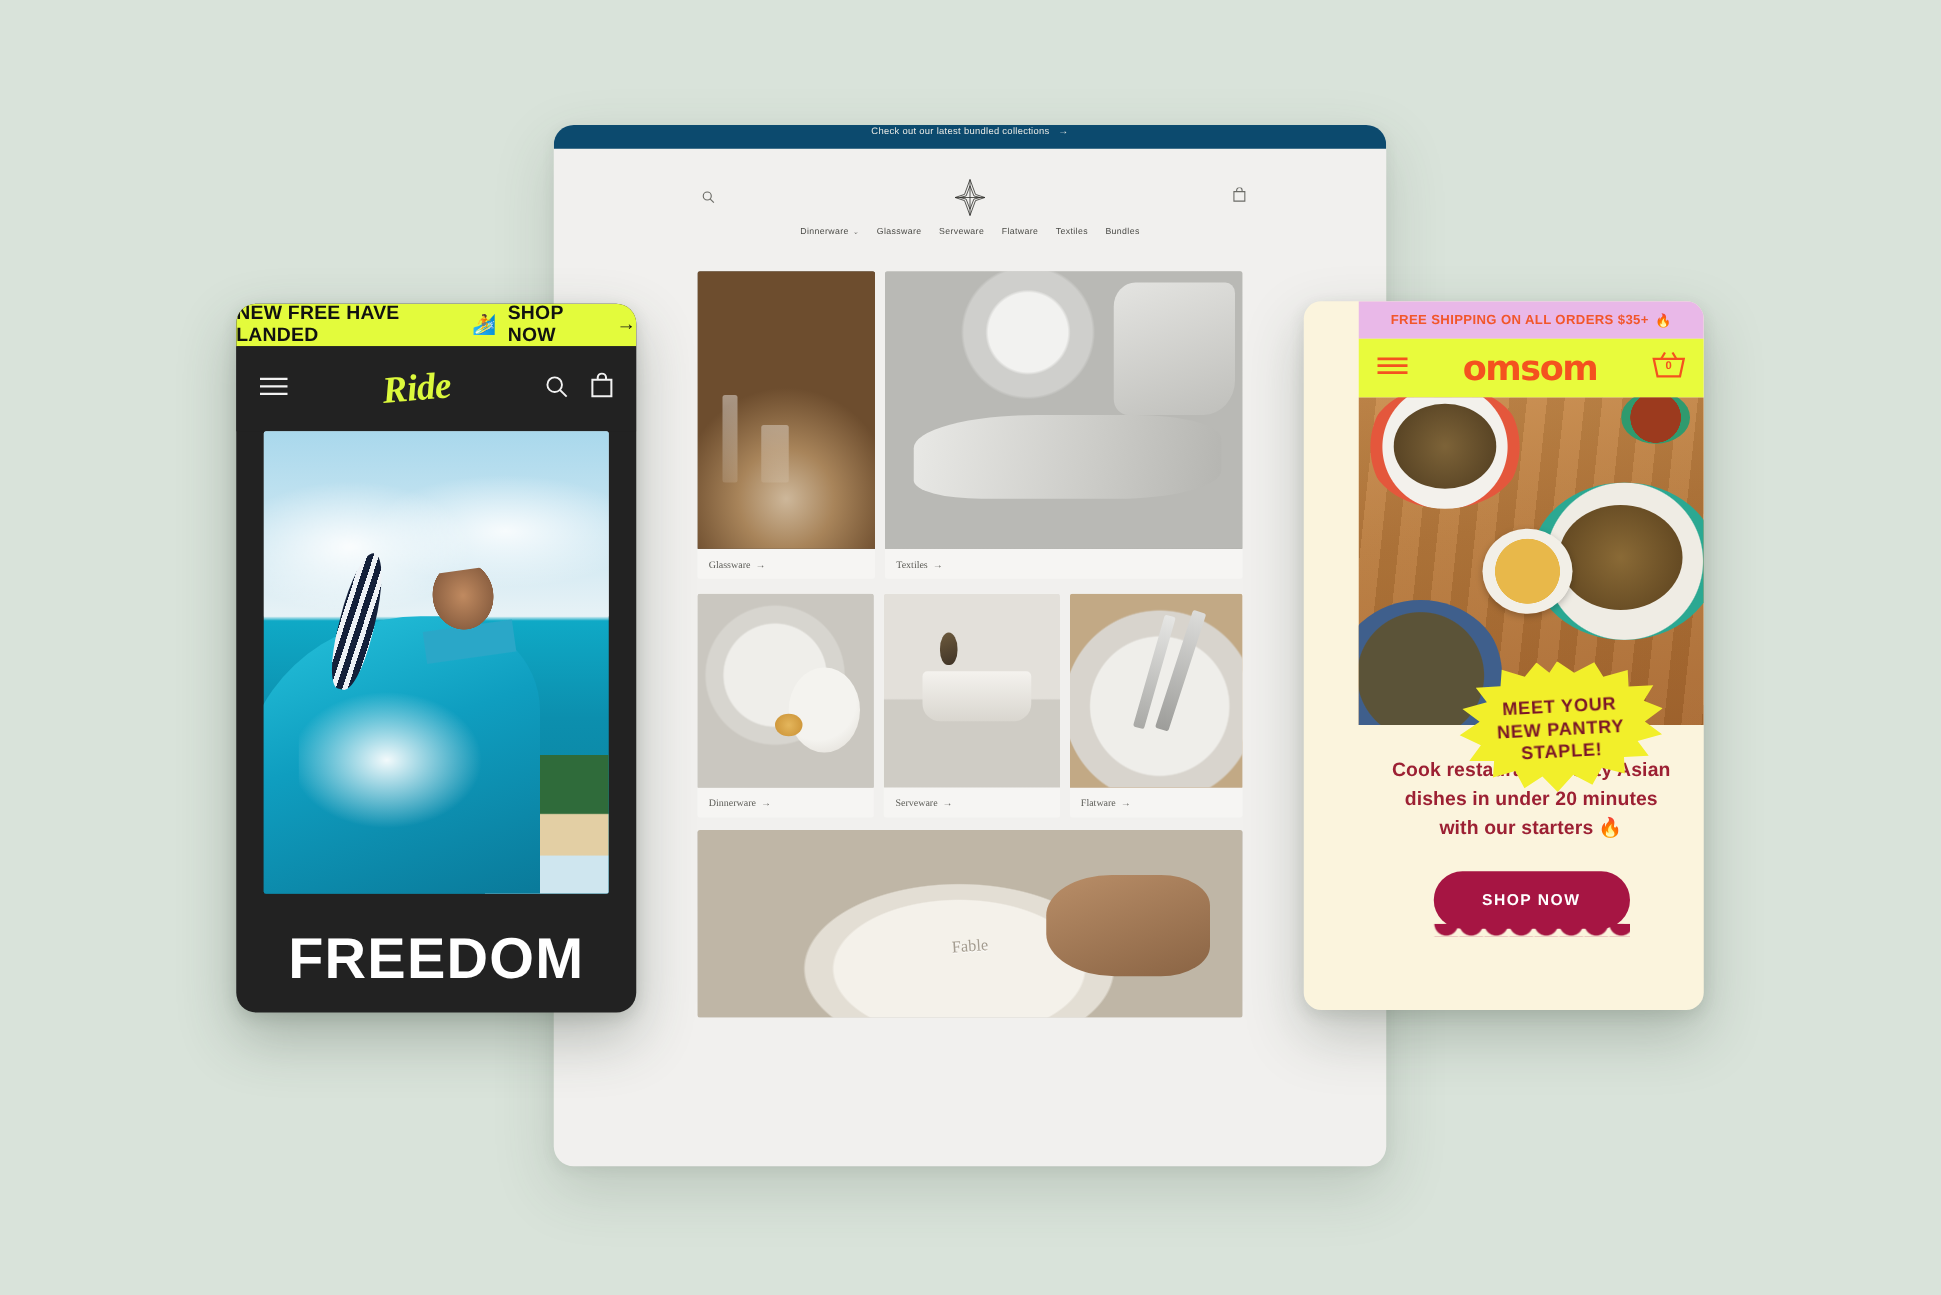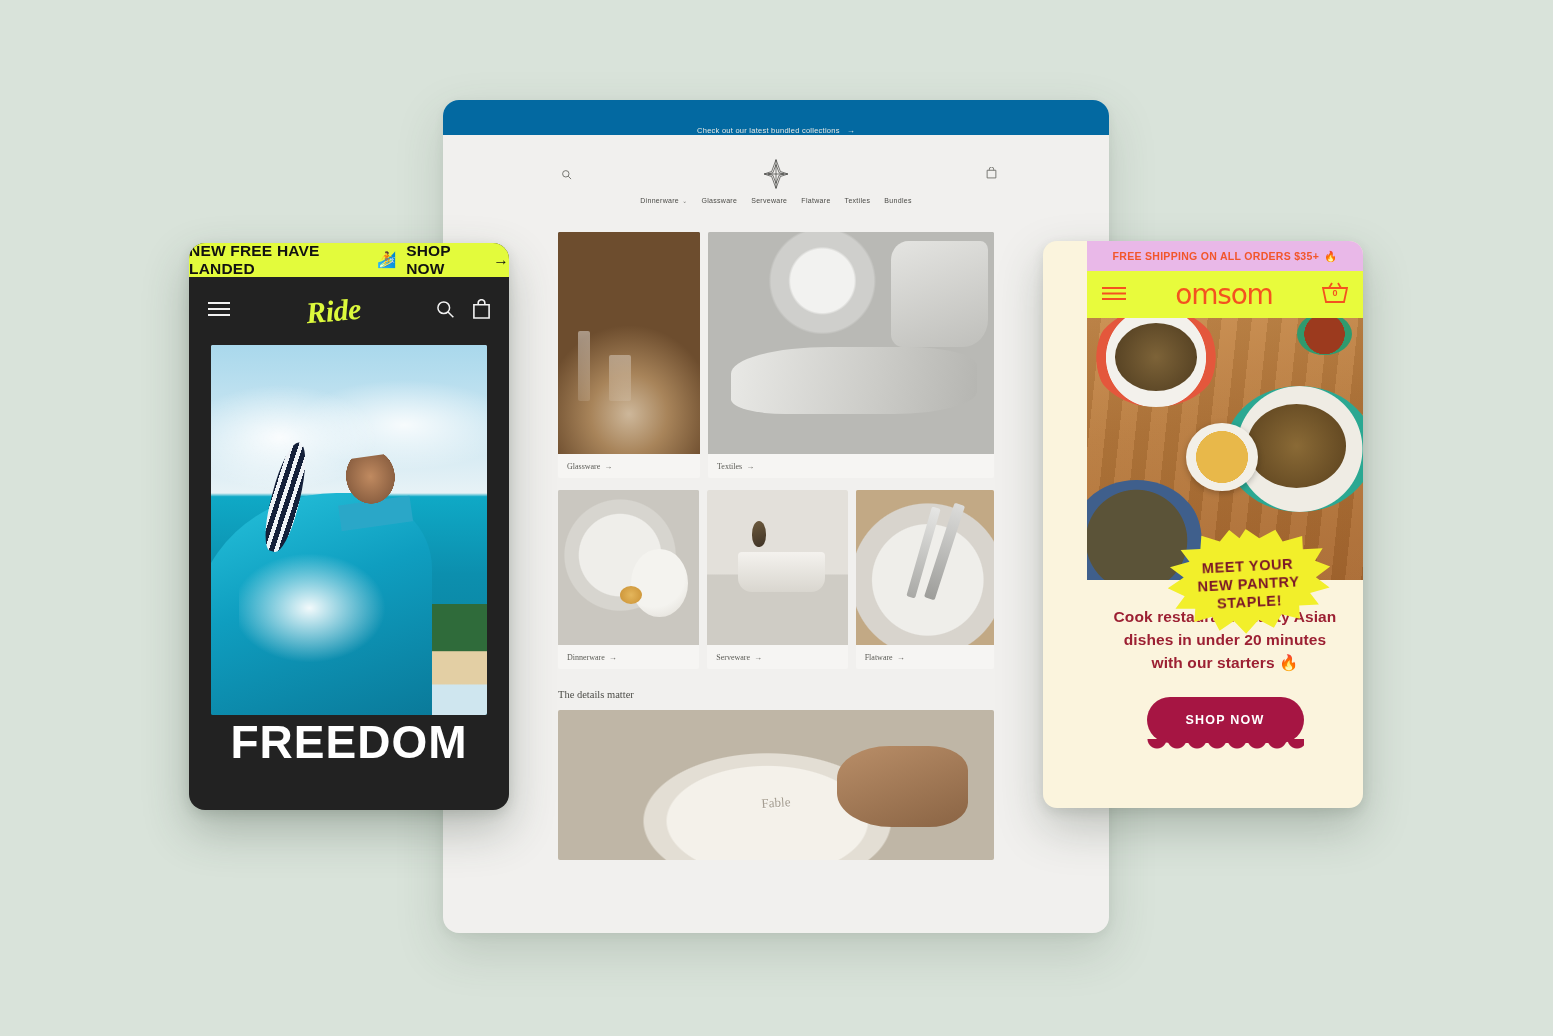--- a/index.html
+++ b/index.html
@@ -14,22 +14,22 @@
   
   .tablet {
     position: absolute; left: 443px; top: 100px;
     width: 666px; height: 833px;
     background: #f1f0ee;
     border-radius: 16px;
     box-shadow: 0 18px 48px rgba(60,75,62,.18), 0 3px 10px rgba(60,75,62,.08);
     overflow: hidden;
   }
   .tb-announce {
-    height: 35px; background: #0369a1; color: #e8e9e4;
-    display: flex; align-items: flex-end; justify-content: center;
+    height: 19px; background: #0c4a6e; color: #e8e9e4;
+    display: flex; align-items: flex-start; justify-content: center;
     font-size: 7.5px; letter-spacing: .25px;
   }
   .tb-announce .arw { margin-left: 7px; font-size: 8px; }
   .tb-header {
     position: relative; height: 60px;
     display: flex; align-items: center;
   }
   .tb-search { position: absolute; left: 118px; top: 31px; }
   .tb-cart { position: absolute; right: 112px; top: 30px; }
   .tb-logo { position: absolute; left: 50%; transform: translateX(-50%); top: 24px; }
@@ -150,21 +150,21 @@
   .ride-photo .beach { position:absolute; right:0; bottom:0; width:36%; height:30%;
       background: linear-gradient(180deg,#2f6b3a 0 42%, #e3cfa4 43% 72%, #cfe6ef 73% 100%); }
   .ride-photo .board { position:absolute; left:22%; top:26%; width:28px; height:112px;
       background: repeating-linear-gradient(94deg,#14203a 0 5px,#eef2f6 5px 9px);
       border-radius: 50% 50% 42% 42%; transform: rotate(14deg); }
   .ride-photo .surfer { position:absolute; left:46%; top:30%; width:72px; height:92px;
       background: radial-gradient(ellipse 48% 42% at 50% 22%, #c08a60, #8d6142 70%, transparent 71%),
                   linear-gradient(180deg, transparent 48%, #2aa7c8 49% 76%, transparent 77%);
       transform: rotate(-8deg); }
   .ride-hero {
-    text-align: center;
+    margin-top: 24px; text-align: center;
     font-size: 46px; font-weight: bold; color: #fff; letter-spacing: 1px;
   }
 
   
   .omsom {
     position: absolute; left: 1043px; top: 241px;
     width: 320px; height: 567px;
     border-radius: 14px; overflow: hidden; background: #fbf4dd;
     box-shadow: 0 20px 46px rgba(50,66,52,.26), 0 4px 12px rgba(50,66,52,.12);
     padding-left: 44px;
@@ -172,21 +172,21 @@
   .om-announce {
     height: 30px; background: #e9b8e8; color: #f2562b;
     display: flex; align-items: center; justify-content: center; gap: 5px;
     font-size: 10.5px; font-weight: bold; letter-spacing: .3px;
   }
   .om-header {
     height: 47px; background: #e8fb3c; display:flex; align-items:center;
     justify-content: space-between; padding: 0 14px;
   }
   .om-logo {
-    font-size: 28px; font-weight: normal; color: #f4521f; letter-spacing: -1.2px;
+    font-size: 28px; font-weight: bold; color: #f4521f; letter-spacing: -1.2px;
     font-family: "DejaVu Sans", sans-serif;
   }
   .om-photo { height: 262px; position: relative; overflow: hidden;
     background: linear-gradient(170deg,#c98c4c 0%, #b87a3c 40%, #a9682f 100%); }
   .om-photo .wood { position:absolute; inset:0;
     background: repeating-linear-gradient(96deg, rgba(0,0,0,.07) 0 14px, rgba(255,255,255,.05) 14px 30px); }
   .om-photo .d1 { position:absolute; left:2%; top:-4%; width:46%; height:38%;
     background: radial-gradient(circle at 50% 50%, #f3f1ec 0 62%, #e4573c 63% 74%, transparent 75%); border-radius:50%; }
   .om-photo .d1i { position:absolute; left:10%; top:2%; width:30%; height:26%;
     background: radial-gradient(circle,#7d6338,#4e3b1f); border-radius:50%; }
@@ -311,21 +311,20 @@
         <div class="tb-card" style="width:139px">
           <div class="ph p-flat"></div>
           <div class="cap">
             <span>Flatware</span>
             <span>→</span>
           </div>
         </div>
       </div>
     </div>
 
-    <div class="tb-sub">The details matter</div>
 
     <div class="tb-wide">
       <div class="ph p-fable">
         <span class="hand"></span>
         <span class="emboss">Fable</span>
       </div>
     </div>
   </div>
 
   <div class="ride">

